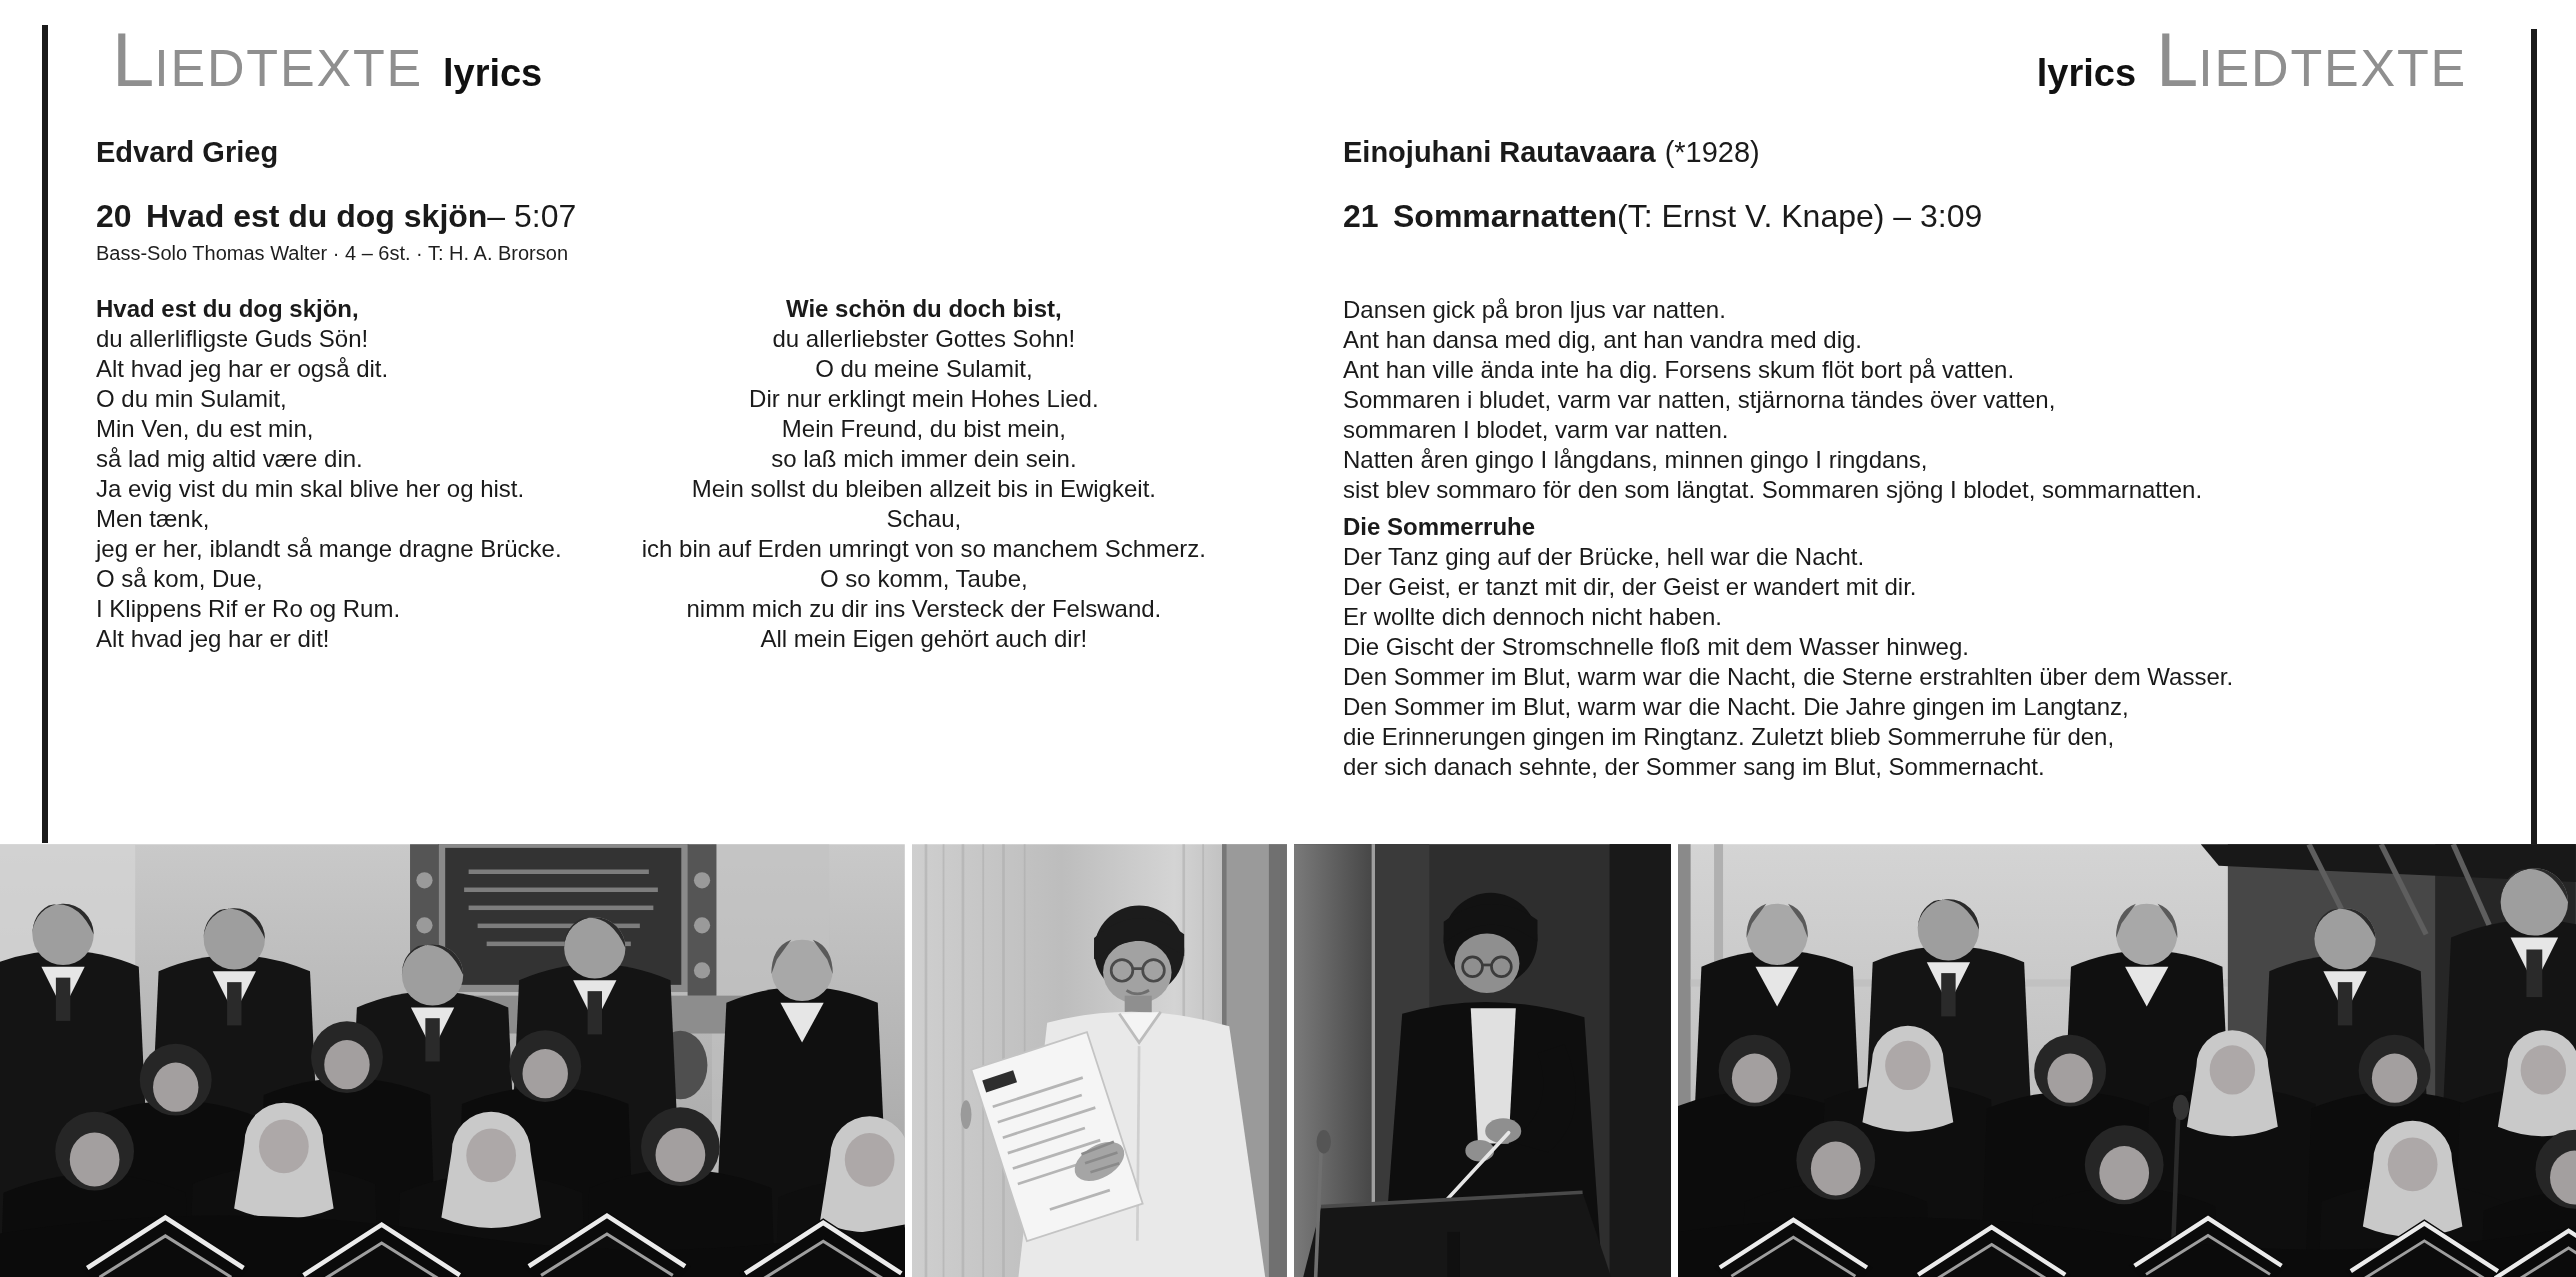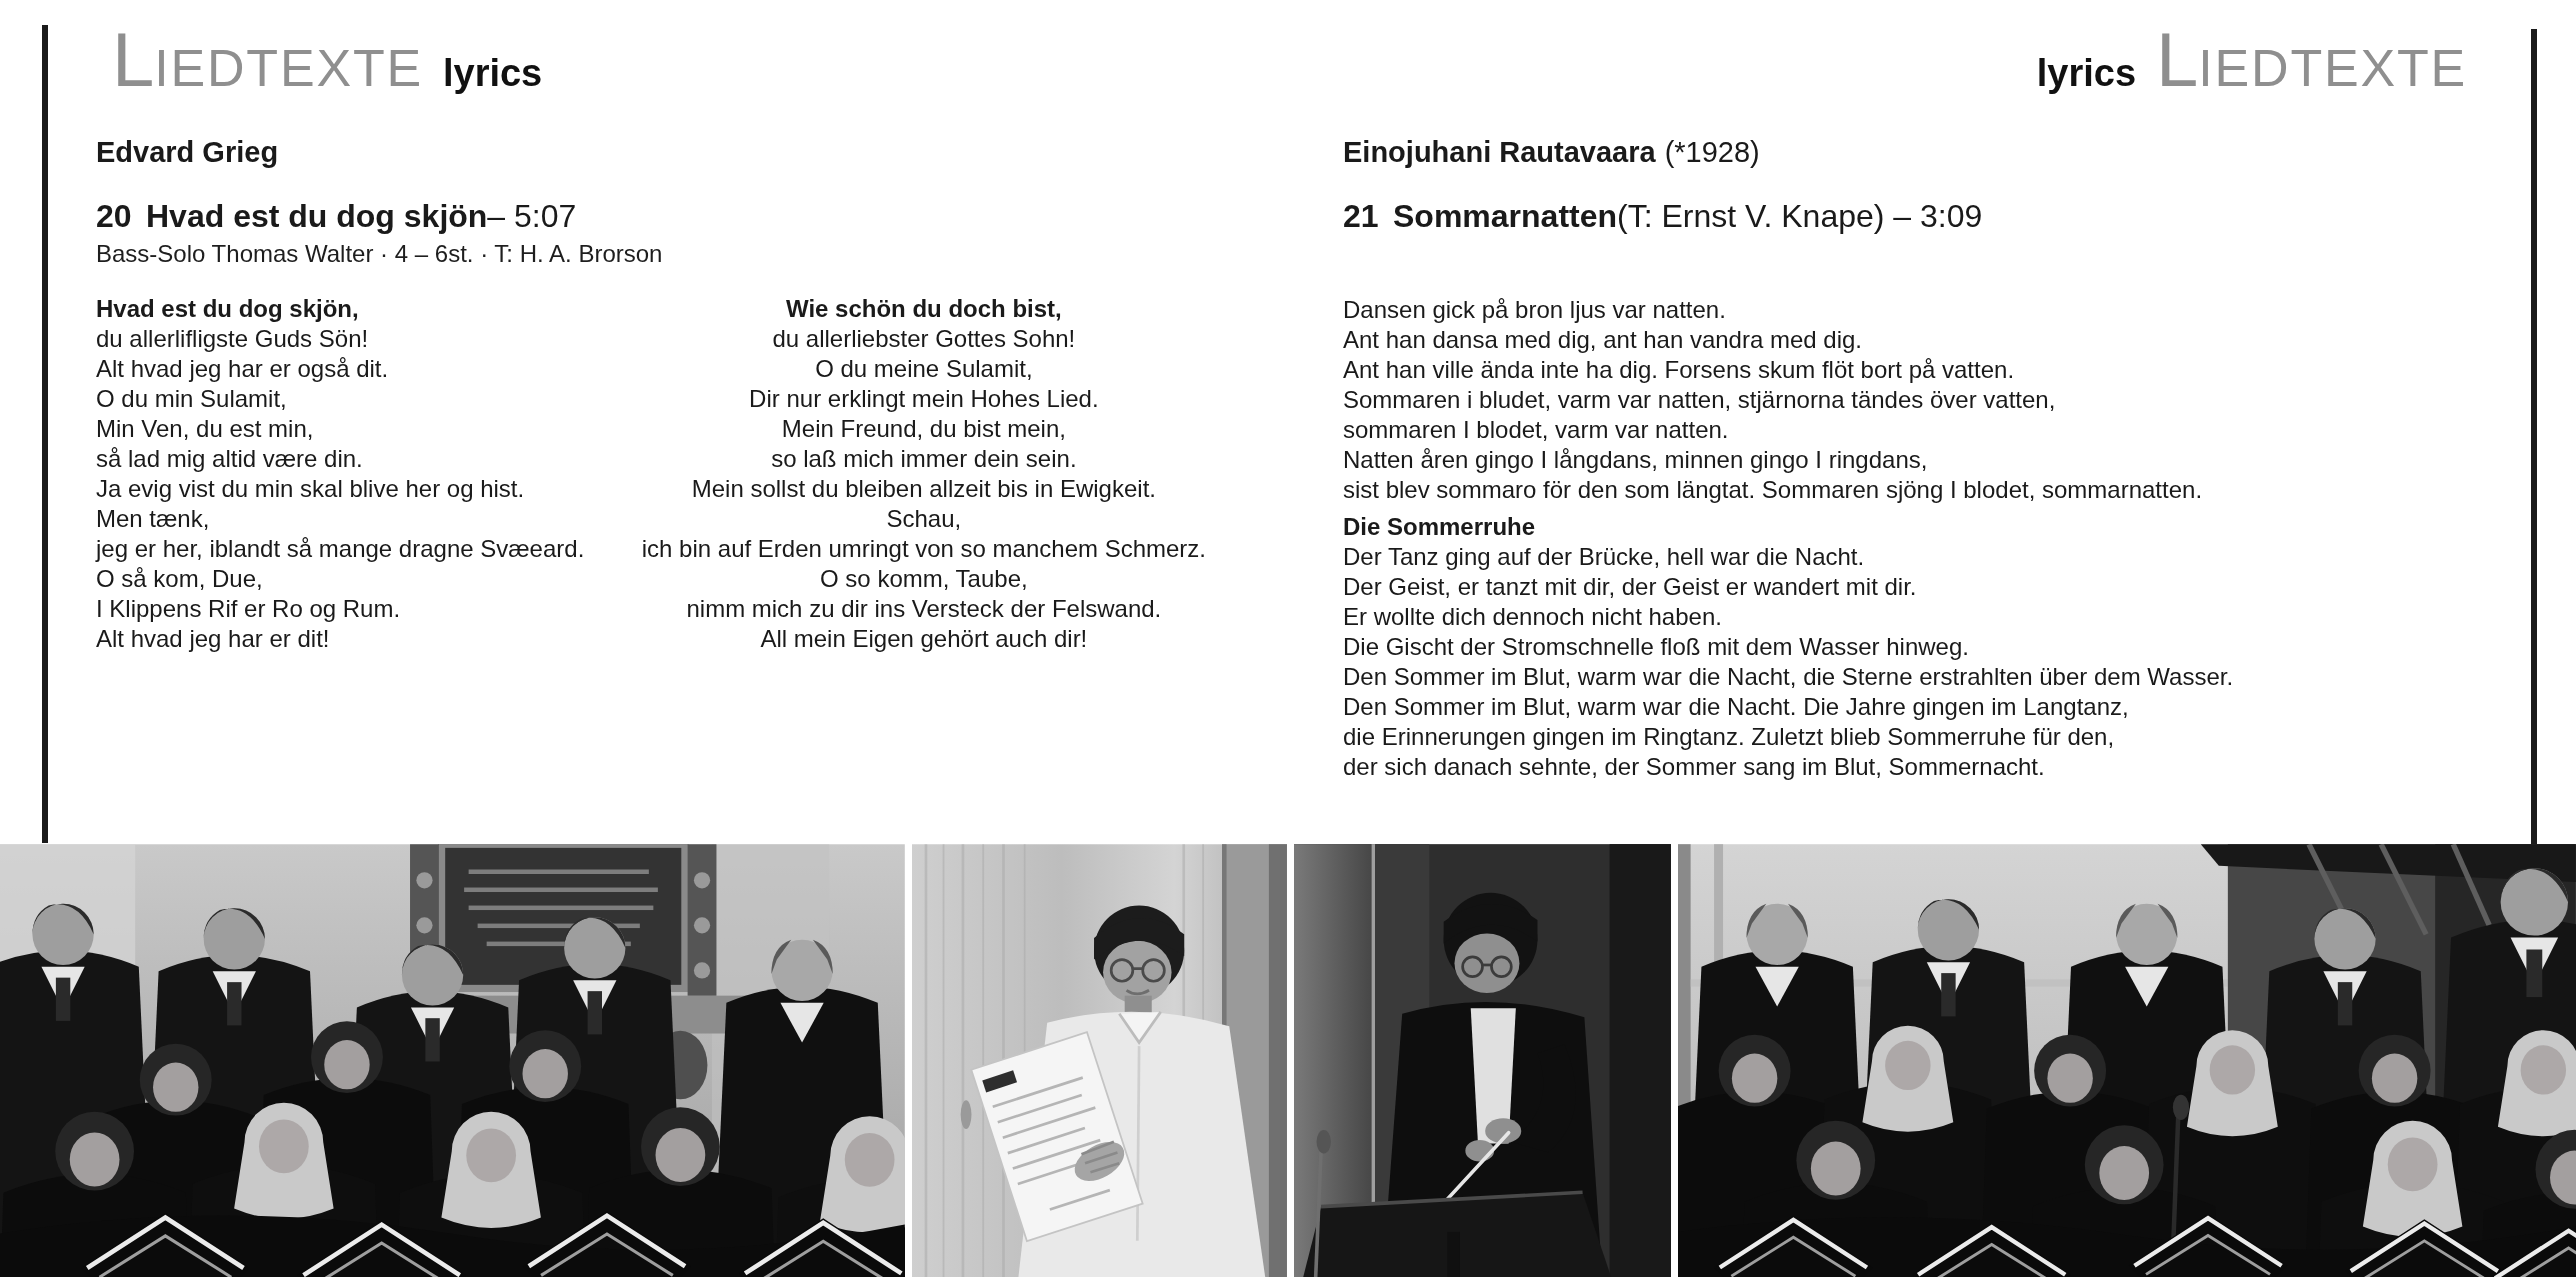--- a/index.html
+++ b/index.html
@@ -25,21 +25,21 @@
   .page-right{left:1343px;width:1181px;}
 
   .composer-line{font-size:29px;line-height:34px;font-weight:bold;}
   .composer-suffix{font-weight:normal;margin-left:9px;}
 
   .track-line{margin-top:27px;font-size:32px;line-height:40px;}
   .track-number{font-weight:bold;}
   .track-title{font-weight:bold;margin-left:14.4px;}
   .track-extra{font-weight:normal;}
 
-  .credits-line{margin-top:4.5px;font-size:24px;line-height:25px;color:#1e1e1e;}
+  .credits-line{margin-top:4.5px;font-size:20px;line-height:25px;color:#1e1e1e;}
 
   .lyrics-columns{display:flex;justify-content:space-between;margin-top:28px;
     font-size:24px;line-height:30px;}
   .col-translation{text-align:center;}
   .lyric-heading{font-weight:bold;}
   .lyric-line{white-space:nowrap;}
 
   .stanza{font-size:24px;line-height:30px;}
   .stanza-sv{margin-top:59px;}
   .stanza-de{margin-top:7.2px;}
@@ -81,21 +81,21 @@
       <div class="col-original">
         <div class="lyric-line lyric-heading">Hvad est du dog skjön,</div>
         <div>
             <div class="lyric-line">du allerlifligste Guds Sön!</div>
             <div class="lyric-line">Alt hvad jeg har er også dit.</div>
             <div class="lyric-line">O du min Sulamit,</div>
             <div class="lyric-line">Min Ven, du est min,</div>
             <div class="lyric-line">så lad mig altid være din.</div>
             <div class="lyric-line">Ja evig vist du min skal blive her og hist.</div>
             <div class="lyric-line">Men tænk,</div>
-            <div class="lyric-line">jeg er her, iblandt så mange dragne Svæeard.</div>
+            <div class="lyric-line">jeg er her, iblandt så mange dragne Brücke.</div>
             <div class="lyric-line">O så kom, Due,</div>
             <div class="lyric-line">I Klippens Rif er Ro og Rum.</div>
             <div class="lyric-line">Alt hvad jeg har er dit!</div>
           </div>
       </div>
       <div class="col-translation">
         <div class="lyric-line lyric-heading">Wie schön du doch bist,</div>
         <div>
             <div class="lyric-line">du allerliebster Gottes Sohn!</div>
             <div class="lyric-line">O du meine Sulamit,</div>

